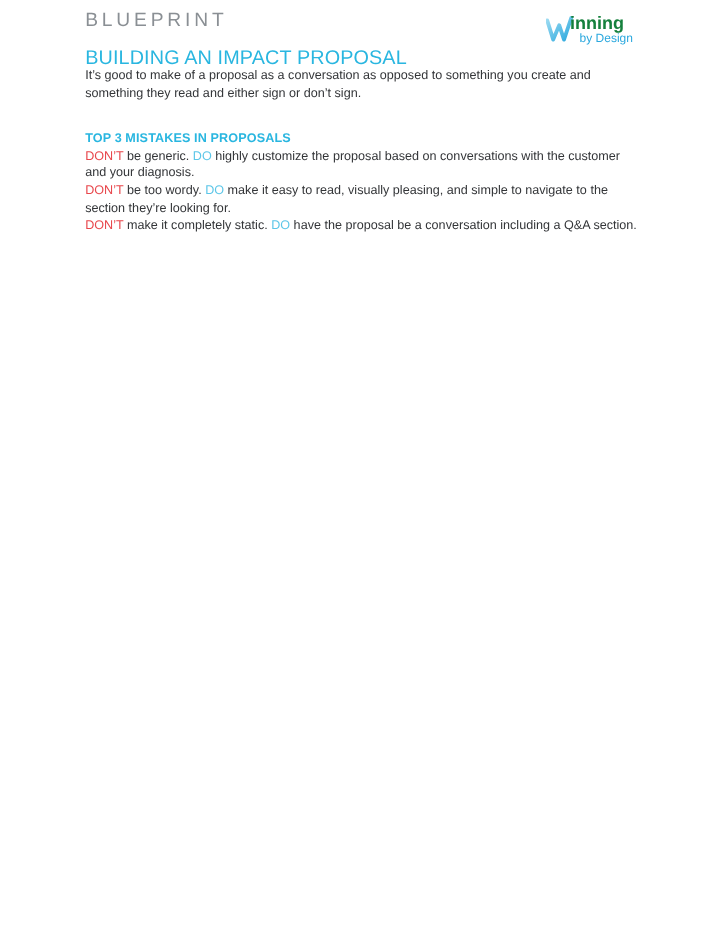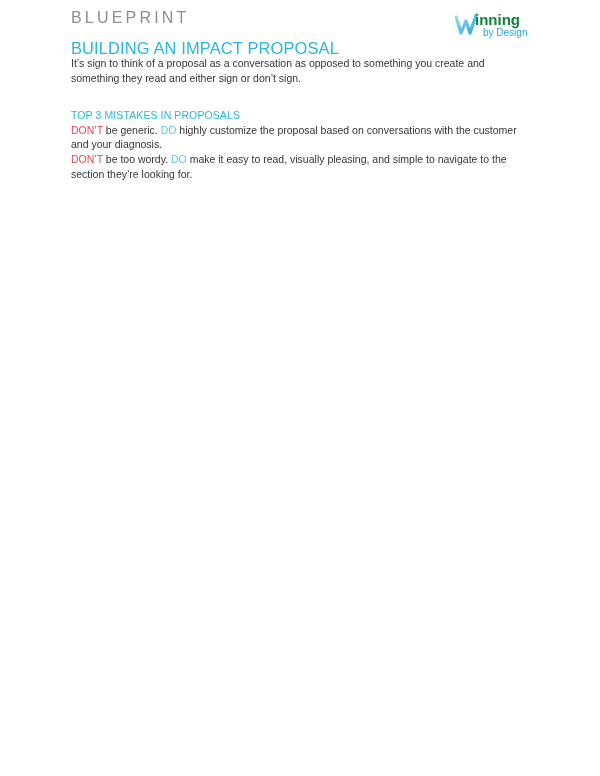--- a/index.html
+++ b/index.html
@@ -7,21 +7,21 @@
     .header { position: absolute; left: 71px; top: 12px; }
     .kicker { font-size: 16px; letter-spacing: 3.2px; color: #8a8f94; line-height: 12px; }
     .title { font-size: 16.5px; color: #29b6e0; line-height: 20px; margin-top: 14px; letter-spacing: 0.1px; }
     .logo { position: absolute; left: 455px; top: 11px; width: 80px; height: 30px; }
     .logo .w { position: absolute; left: 0; top: 2px; }
     .logo .word1 { position: absolute; left: 20px; top: 0px; font-size: 15px; font-weight: bold; color: #15803d; line-height: 17px; }
     .logo .word2 { position: absolute; left: 28px; top: 16px; font-size: 10px; color: #2ba8de; line-height: 12px; }
     .content { position: absolute; left: 71px; top: 56px; width: 460px; font-size: 10.5px; color: #333538; line-height: 14.6px; }
     .content p { margin: 0; }
     .para2 { margin-top: 14.5px !important; }
-    .section-h { margin-top: 23px !important; font-weight: normal; color: #29b6e0; font-size: 10.5px; letter-spacing: 0.1px; }
+    .section-h { margin-top: 23px !important; font-weight: bold; color: #29b6e0; font-size: 10.5px; letter-spacing: 0.1px; }
     .dont { color: #e8474c; }
     .do { color: #5cc6e8; }
   </style>
 </head>
 <body>
 
 <div class="header">
   <div class="kicker">BLUEPRINT</div>
   <div class="title">BUILDING AN IMPACT PROPOSAL</div>
 </div>
@@ -34,21 +34,22 @@
         <stop offset="1" stop-color="#2ba8de"></stop>
       </linearGradient>
     </defs>
     <path d="M1 4 L6 20 L11 8 L15 20 L21 2" fill="none" stroke="url(#wg)" stroke-width="3.2" stroke-linejoin="round" stroke-linecap="round"></path>
   </svg>
   <span class="word1">inning</span>
   <span class="word2">by Design</span>
 </div>
 
 <div class="content">
-  <p>It’s sign to think of a proposal as a conversation as opposed to something you create and something they read and either sign or don’t sign.</p>
+  <p>It’s good to make of a proposal as a conversation as opposed to something you create and something they read and either sign or don’t sign.</p>
 
   <p class="section-h">TOP 3 MISTAKES IN PROPOSALS</p>
 
   <p><span class="dont">DON’T</span><span> be generic. </span><span class="do">DO</span><span> highly customize the proposal based on conversations with the customer and your diagnosis.</span></p>
 
   <p><span class="dont">DON’T</span><span> be too wordy. </span><span class="do">DO</span><span> make it easy to read, visually pleasing, and simple to navigate to the section they’re looking for.</span></p>
 
+  <p><span class="dont">DON’T</span><span> make it completely static. </span><span class="do">DO</span><span> have the proposal be a conversation including a Q&amp;A section.</span></p>
 </div>
 
 </body></html>

